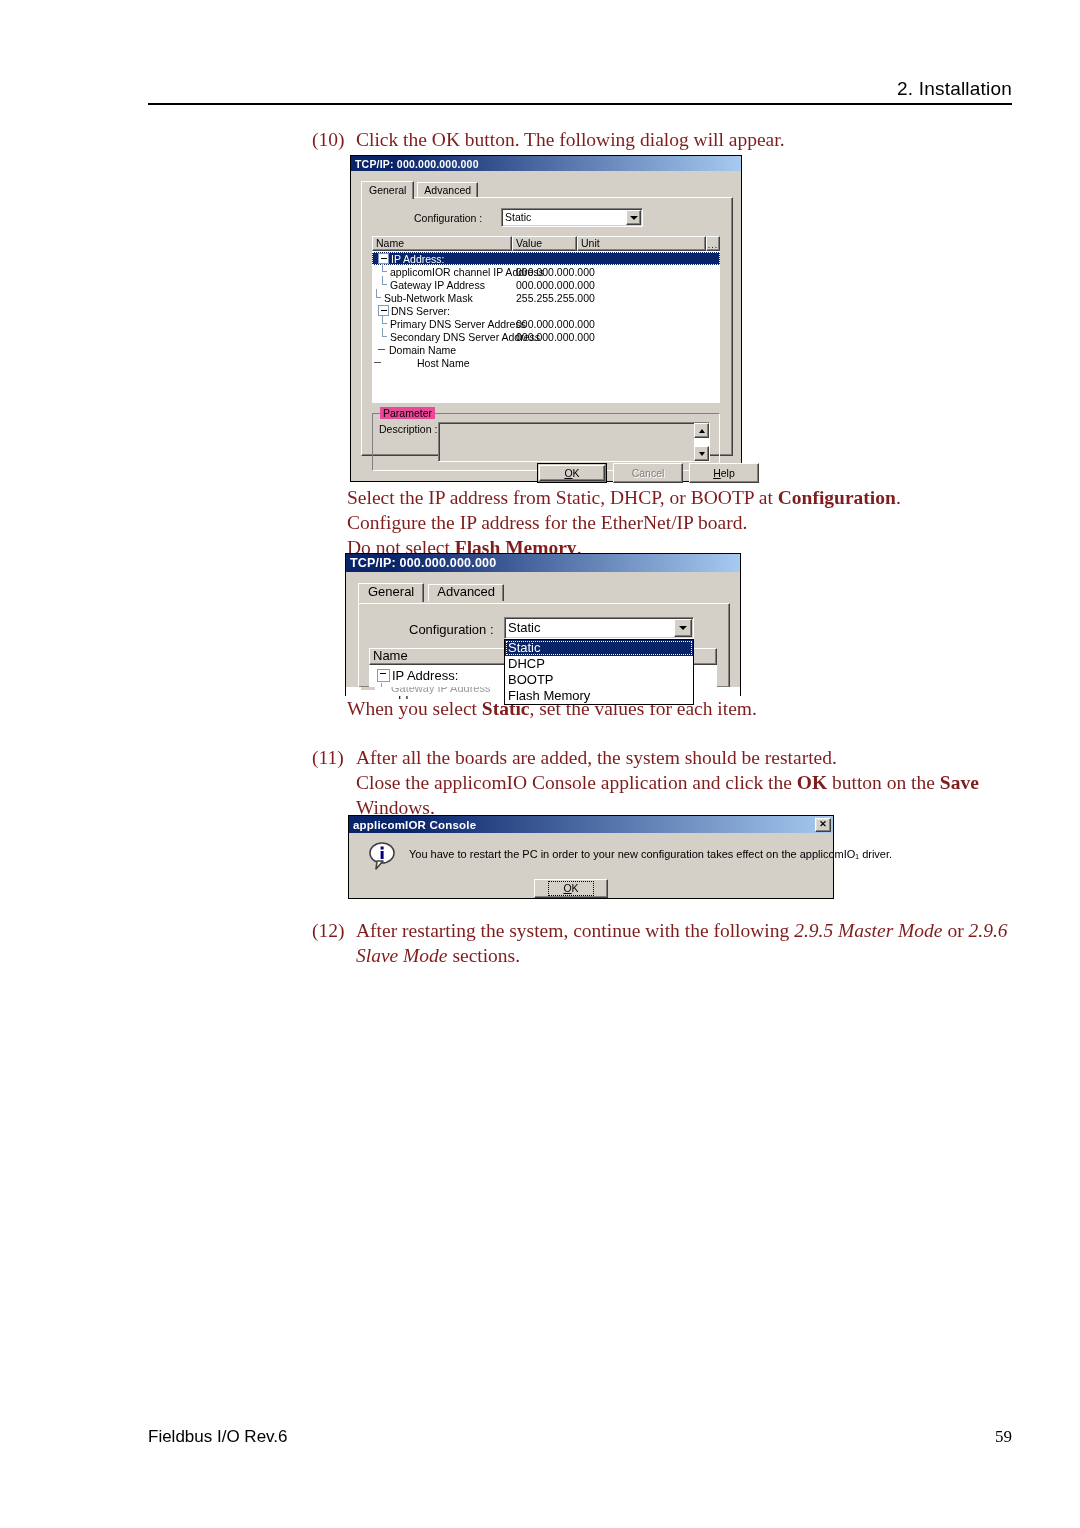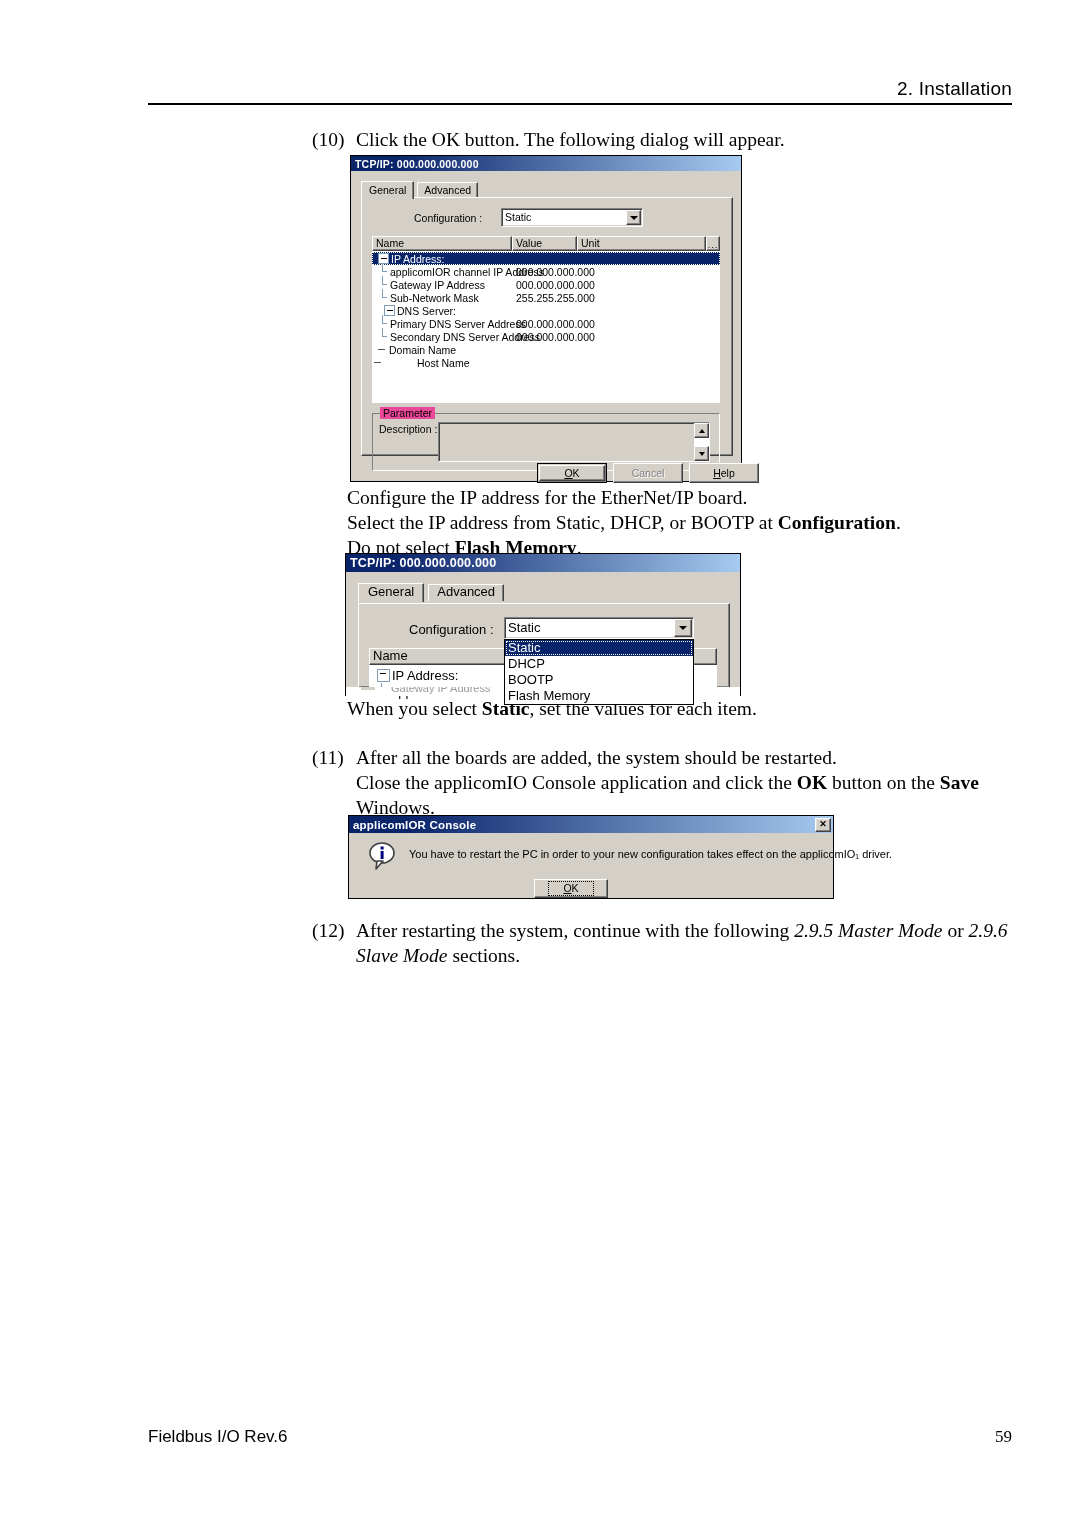--- a/index.html
+++ b/index.html
@@ -33,21 +33,21 @@
     left: 148px; top: 103px; width: 864px; height: 0;
     border-top: 2px solid #000;
   }
 
   
   .para {
     position: absolute;
     font-family: "Liberation Serif", serif;
     font-size: 19.5px;
     line-height: 25px;
-    color: #000000;
+    color: #7f1d1d;
   }
   .para b { font-weight: bold; }
   .para i { font-style: italic; }
   .hang {
     display: block;
     padding-left: 44px;
     text-indent: -44px;
   }
   .hang .num { display: inline-block; width: 44px; text-indent: 0; }
   .cont { display: block; padding-left: 44px; }
@@ -426,27 +426,27 @@
             <span class="tr-name">applicomIOR channel IP Address</span>
             <span class="tr-val" style="left:144px;">000.000.000.000</span>
           </div>
 
           <div class="tree-row" style="padding-left:6px;">
             <span class="tw-child"></span>
             <span class="tr-name">Gateway IP Address</span>
             <span class="tr-val" style="left:144px;">000.000.000.000</span>
           </div>
 
-          <div class="tree-row" style="padding-left:6px;">
+          <div class="tree-row" style="">
             <span class="tw-child"></span>
             <span class="tr-name">Sub-Network Mask</span>
             <span class="tr-val" style="left:144px;">255.255.255.000</span>
           </div>
 
-          <div class="tree-row" style="padding-left:12px;">
+          <div class="tree-row" style="padding-left:6px;">
             <span class="tw-box"></span>
             <span class="tr-name">DNS Server:</span>
           </div>
 
           <div class="tree-row" style="padding-left:6px;">
             <span class="tw-child"></span>
             <span class="tr-name">Primary DNS Server Address</span>
             <span class="tr-val" style="left:144px;">000.000.000.000</span>
           </div>
 
@@ -495,24 +495,24 @@
       <span class="cap">Cancel</span>
     </div>
     <div class="btn" style="left:338px; top:292px; width:70px; height:20px;">
       <span class="cap"><u>H</u>elp</span>
     </div>
 
   </div>
 </div>
 
 <div class="para" style="left:347px; top:485px; width:660px;">
-  <span style="display:block;">Configure the IP address for the EtherNet/IP board.</span>
   <span style="display:block;">
     <span>Select the IP address from Static, DHCP, or BOOTP at </span><b>Configuration</b><span>.</span>
   </span>
+  <span style="display:block;">Configure the IP address for the EtherNet/IP board.</span>
   <span style="display:block;">
     <span>Do not select </span><b>Flash Memory</b><span>.</span>
   </span>
 </div>
 
 <div class="win" style="left:345px; top:553px; width:396px; height:134px; overflow:visible; border-bottom:none;">
 
   <div class="titlebar" style="height:18px; font-size:12.5px;">
     <span class="t-title">TCP/IP: 000.000.000.000</span>
   </div>

